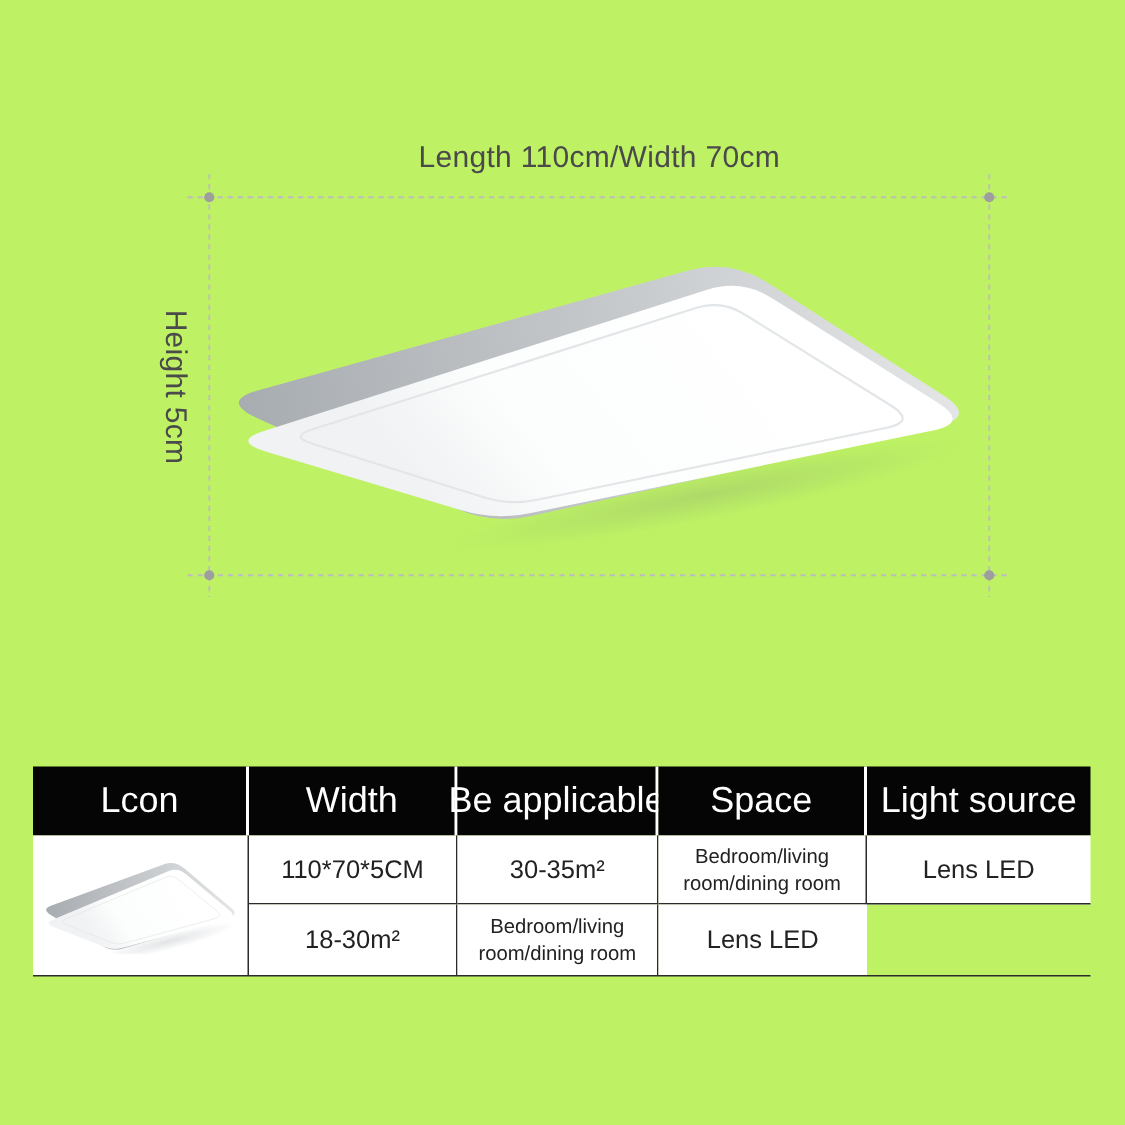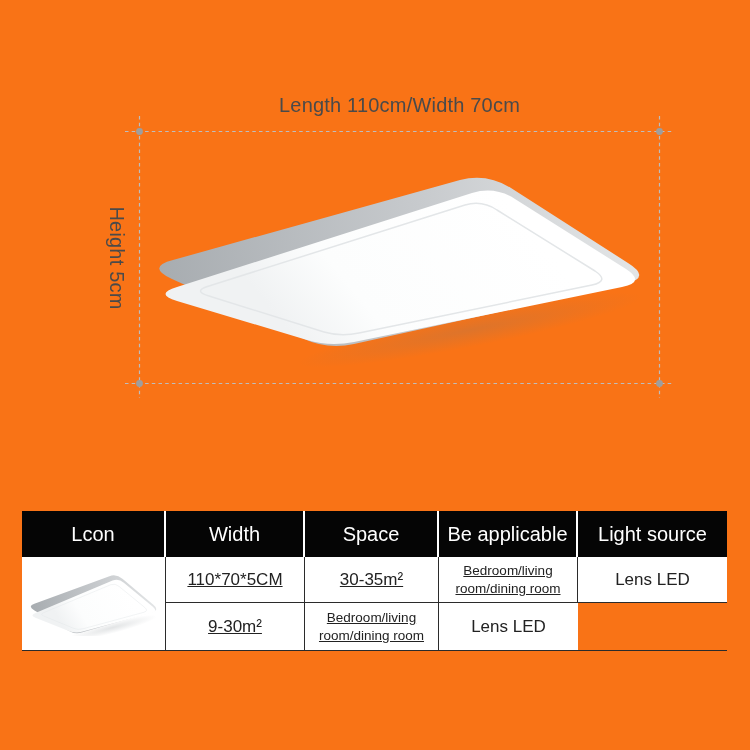--- a/index.html
+++ b/index.html
@@ -1,47 +1,47 @@
 <!DOCTYPE html>
 <html><head>
 <meta charset="utf-8">
 <style>
   html,body{margin:0;padding:0;background:#ffffff;}
   .stage{
-    position:relative;width:750px;height:750px;background:#f97316;overflow:hidden;
+    position:relative;width:750px;height:750px;background:#bef264;overflow:hidden;
     font-family:"Liberation Sans",sans-serif;
   }
   .hero-svg{position:absolute;left:0;top:0;}
   .dim-label{
     position:absolute;color:#4a4a4a;font-size:20px;letter-spacing:0.2px;
   }
   .length-label{left:139px;width:521px;top:94px;text-align:center;}
   .height-label{
     left:116px;top:258px;white-space:nowrap;
     transform:translate(-50%,-50%) rotate(90deg);
   }
   
   .spec-table{position:absolute;left:22px;top:511px;width:705px;}
   .thead,.tbody{
     display:grid;grid-template-columns:144px 139px 134px 139px 149px;
     box-sizing:border-box;
   }
   .thead{height:46px;}
   .th{
-    background:#050505;color:#ffffff;font-size:20px;
+    background:#050505;color:#ffffff;font-size:24px;
     display:flex;align-items:center;justify-content:center;
     border-right:2px solid #ffffff;box-sizing:border-box;white-space:nowrap;
   }
   .th:last-child{border-right:none;}
   .tbody{grid-template-rows:46px 47px;border-bottom:1.5px solid #2b2b2b;}
   .td{
     display:flex;align-items:center;justify-content:center;text-align:center;
     color:#222222;font-size:17px;box-sizing:border-box;background:#ffffff;
   }
-  .td.vline{border-right:1px solid #2b2b2b;text-decoration:underline;}
+  .td.vline{border-right:1px solid #2b2b2b;}
   .td.hline{border-bottom:1px solid #2b2b2b;}
   .td.icon-cell{grid-row:1 / span 2;grid-column:1;}
   .td.applicable{font-size:13.5px;line-height:1.3;padding:0 2px;}
 </style>
 </head>
 <body>
 
 <div class="stage">
 
   <svg class="hero-svg" width="750" height="490" viewBox="0 0 750 490" xmlns="http://www.w3.org/2000/svg" xmlns:xlink="http://www.w3.org/1999/xlink">
@@ -84,35 +84,35 @@
     <use href="#lampArt" xlink:href="#lampArt"></use>
   </svg>
 
   <div class="dim-label length-label">Length 110cm/Width 70cm</div>
   <div class="dim-label height-label">Height 5cm</div>
 
   <div class="spec-table">
     <div class="thead">
       <div class="th">Lcon</div>
       <div class="th">Width</div>
+      <div class="th">Be applicable</div>
       <div class="th">Space</div>
-      <div class="th">Be applicable</div>
       <div class="th">Light source</div>
     </div>
     <div class="tbody">
       <div class="td icon-cell vline">
         <svg width="136" height="64" viewBox="141 168 520 186" preserveAspectRatio="none" xmlns="http://www.w3.org/2000/svg" xmlns:xlink="http://www.w3.org/1999/xlink">
           <use href="#lampArt" xlink:href="#lampArt"></use>
         </svg>
       </div>
 
       <div class="td vline hline">110*70*5CM</div>
       <div class="td vline hline">30-35m²</div>
       <div class="td vline hline applicable">Bedroom/living room/dining room</div>
       <div class="td hline">Lens LED</div>
 
-      <div class="td vline">9-30m²</div>
+      <div class="td vline">18-30m²</div>
       <div class="td vline applicable">Bedroom/living room/dining room</div>
       <div class="td">Lens LED</div>
     </div>
   </div>
 
 </div>
 
 </body></html>

